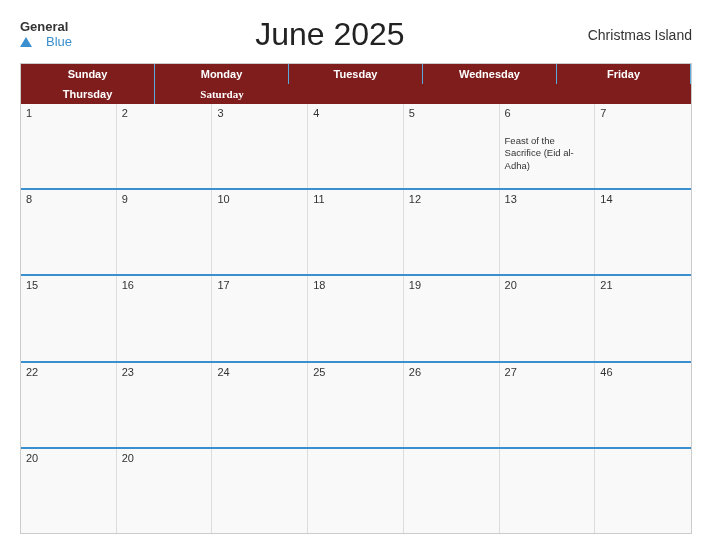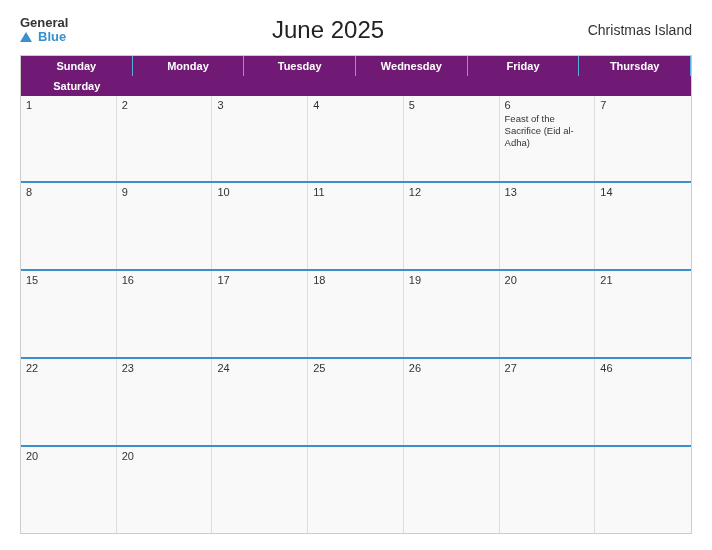--- a/index.html
+++ b/index.html
@@ -32,67 +32,68 @@
       line-height: 1.1;
       text-align: center;
     }
     .logo-general {
       font-size: 13px;
       font-weight: bold;
       color: #333;
     }
     .logo-blue {
       font-size: 13px;
-      font-weight: bold;
+      font-weight: normal;
       color: #3a8fce;
       display: flex;
       align-items: center;
-      gap: 6px;
+      gap: 14px;
     }
     .logo-triangle {
       width: 0;
       height: 0;
       border-left: 6px solid transparent;
       border-right: 6px solid transparent;
       border-bottom: 10px solid #3a8fce;
       display: inline-block;
     }
     .title {
-      font-size: 24px;
+      font-size: 32px;
       font-weight: normal;
       color: #222;
       text-align: center;
     }
     .region {
       font-size: 14px;
       color: #333;
       text-align: right;
     }
     
     .calendar {
       flex: 1;
       display: flex;
       flex-direction: column;
       border: 1px solid #ccc;
     }
     .days-header {
       display: grid;
-      grid-template-columns: repeat(6, 1fr);
-      background: #701a75;
+      grid-template-columns: repeat(5, 1fr);
+      background: #7f1d1d;
     }
     .day-header {
       color: #fff;
       font-size: 11px;
       font-weight: bold;
       text-align: center;
       padding: 4px 2px;
       border-right: 1px solid #5aaade;
     }
     .day-header:last-child {
       border-right: none;
+      font-family: Liberation Serif, serif;
     }
     .weeks {
       flex: 1;
       display: flex;
       flex-direction: column;
     }
     .week-row {
       display: grid;
       grid-template-columns: repeat(7, 1fr);
       flex: 1;
@@ -115,21 +116,21 @@
       background: #f9f9f9;
     }
     .day-num {
       font-size: 11px;
       color: #333;
       font-weight: normal;
     }
     .event-text {
       font-size: 9.5px;
       color: #333;
-      margin-top: 2px;
+      margin-top: 16px;
       line-height: 1.3;
     }
   </style>
 </head>
 <body>
 
 <div class="page">
   <div class="header">
     <div class="logo">
       <span class="logo-general">General</span>

